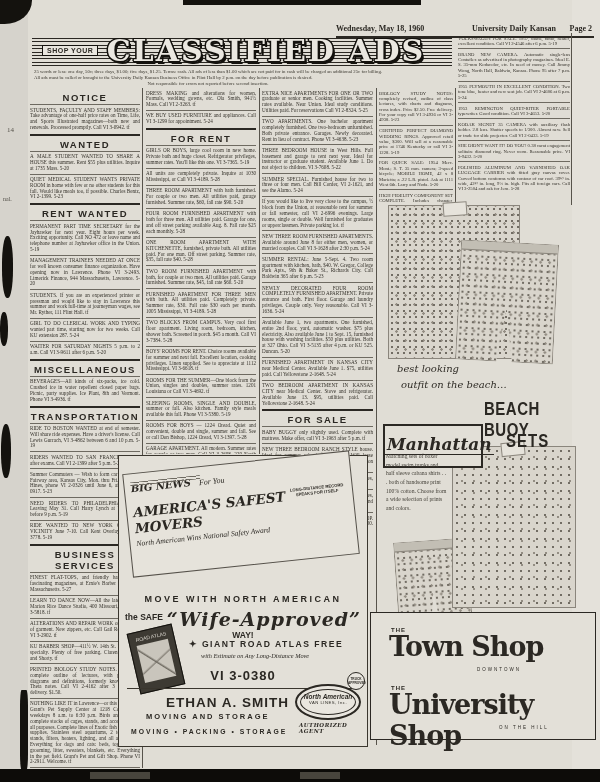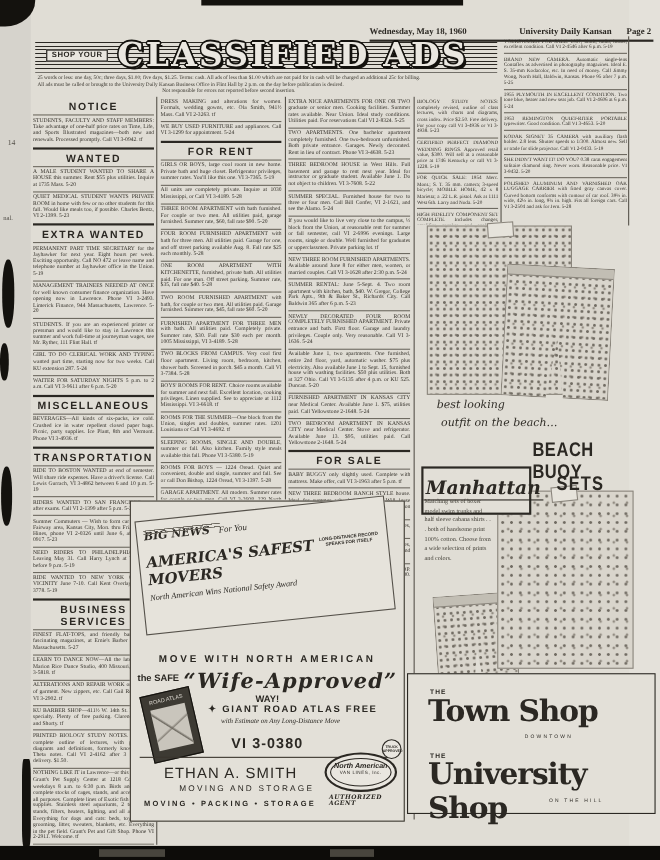--- a/index.html
+++ b/index.html
@@ -74,23 +74,23 @@
   .atlas .map{margin:3px auto 0;width:32px;height:38px;background:#c9c5bc;
          background-image:linear-gradient(45deg,transparent 46%,#6e6a61 48%,transparent 52%),
                           linear-gradient(-30deg,transparent 46%,#8a857c 48%,transparent 52%);}
   .mv-offer{position:absolute;left:70px;top:183px;width:172px;font-family:"Liberation Sans",sans-serif;
             font-weight:bold;font-size:8.6px;letter-spacing:1.5px;}
   .mv-offer .star{font-size:9px;}
   .mv-offer-sub{position:absolute;left:82px;top:196px;width:160px;font-size:6.3px;font-style:italic;}
   .mv-phone{position:absolute;left:40px;top:212px;width:168px;text-align:center;font-family:"Liberation Sans",sans-serif;
             font-weight:bold;font-size:13px;letter-spacing:1px;}
   .mv-rule{position:absolute;left:8px;top:232px;width:232px;height:1px;background:#3a362e;}
-  .mv-co{position:absolute;left:30px;top:239px;font-family:"Liberation Sans",sans-serif;font-weight:normal;
+  .mv-co{position:absolute;left:47px;top:239px;font-family:"Liberation Sans",sans-serif;font-weight:bold;
          font-size:13.5px;letter-spacing:1px;}
-  .mv-co-sub{position:absolute;left:44px;top:256px;font-family:"Liberation Sans",sans-serif;font-weight:normal;
+  .mv-co-sub{position:absolute;left:27px;top:256px;font-family:"Liberation Sans",sans-serif;font-weight:bold;
          font-size:7.5px;letter-spacing:2px;}
   .mv-serv{position:absolute;left:12px;top:272px;font-family:"Liberation Sans",sans-serif;font-weight:bold;
          font-size:6.8px;letter-spacing:2px;}
   .na-logo{position:absolute;left:176px;top:228px;width:62px;height:32px;border:2px solid #2b2823;border-radius:50%;
          background:#e9e6df;text-align:center;font-family:"Liberation Sans",sans-serif;}
   .na-logo .in{position:absolute;left:3px;top:3px;right:3px;bottom:3px;border:1px solid #2b2823;border-radius:50%;}
   .na-logo .l1{display:block;margin-top:7px;font-weight:bold;font-size:6.5px;font-style:italic;}
   .na-logo .l2{display:block;font-size:4.2px;letter-spacing:.5px;}
   .na-badge{position:absolute;left:228px;top:216px;width:18px;height:18px;border:1px solid #2b2823;border-radius:50%;
          background:#e9e6df;font-size:3.2px;font-family:"Liberation Sans",sans-serif;font-weight:bold;
@@ -171,21 +171,21 @@
   <div class="vrule v3"></div>
   <div class="vrule v4"></div>
   <div class="vrule v5"></div>
 
   <div class="col" id="c0">
       <div class="sec-head">NOTICE</div>
       <div class="ad">STUDENTS, FACULTY AND STAFF MEMBERS: Take advantage of one-half price rates on Time, Life, and Sports Illustrated magazines—both new and renewals. Processed promptly. Call VI 3-0942. tf</div>
       <div class="sec-head">WANTED</div>
       <div class="ad">A MALE STUDENT WANTED TO SHARE A HOUSE this summer. Rent $55 plus utilities. Inquire at 1735 Mass. 5-20</div>
       <div class="ad">QUIET MEDICAL STUDENT WANTS PRIVATE ROOM in home with few or no other students for this fall. Would like meals too, if possible. Charles Bentz, VI 2-1399. 5-23</div>
-      <div class="sec-head">EXTRA WANTED</div>
+      <div class="sec-head">RENT WANTED</div>
       <div class="ad">PERMANENT PART TIME SECRETARY for the Jayhawker for next year. Eight hours per week. Exciting opportunity. Call NO 472 or leave name and telephone number at Jayhawker office in the Union. 5-19</div>
       <div class="ad">MANAGEMENT TRAINEES NEEDED AT ONCE for well known consumer finance organization. Have opening now in Lawrence. Phone VI 3-2493. Limerick Finance, 944 Massachusetts, Lawrence. 5-20</div>
       <div class="ad">STUDENTS. If you are an experienced printer or pressman and would like to stay in Lawrence this summer and work full-time at journeyman wages, see Mr. Ryther, 111 Flint Hall. tf</div>
       <div class="ad">GIRL TO DO CLERICAL WORK AND TYPING wanted part time, starting now for two weeks. Call KU extension 287. 5-24</div>
       <div class="ad">WAITER FOR SATURDAY NIGHTS 5 p.m. to 2 a.m. Call VI 3-9611 after 6 p.m. 5-20</div>
       <div class="sec-head">MISCELLANEOUS</div>
       <div class="ad">BEVERAGES—All kinds of six-packs, ice cold. Crushed ice in water repellent closed paper bags. Picnic, party supplies. Ice Plant, 8th and Vermont. Phone VI 3-4936. tf</div>
       <div class="sec-head">TRANSPORTATION</div>
       <div class="ad">RIDE TO BOSTON WANTED at end of semester. Will share ride expenses. Have a driver's license. Call Lewis Gurrach, VI 3-4862 between 6 and 10 p.m. 5-19</div>
       <div class="ad">RIDERS WANTED TO SAN FRANCISCO area after exams. Call VI 2-1399 after 5 p.m. 5-23</div>

